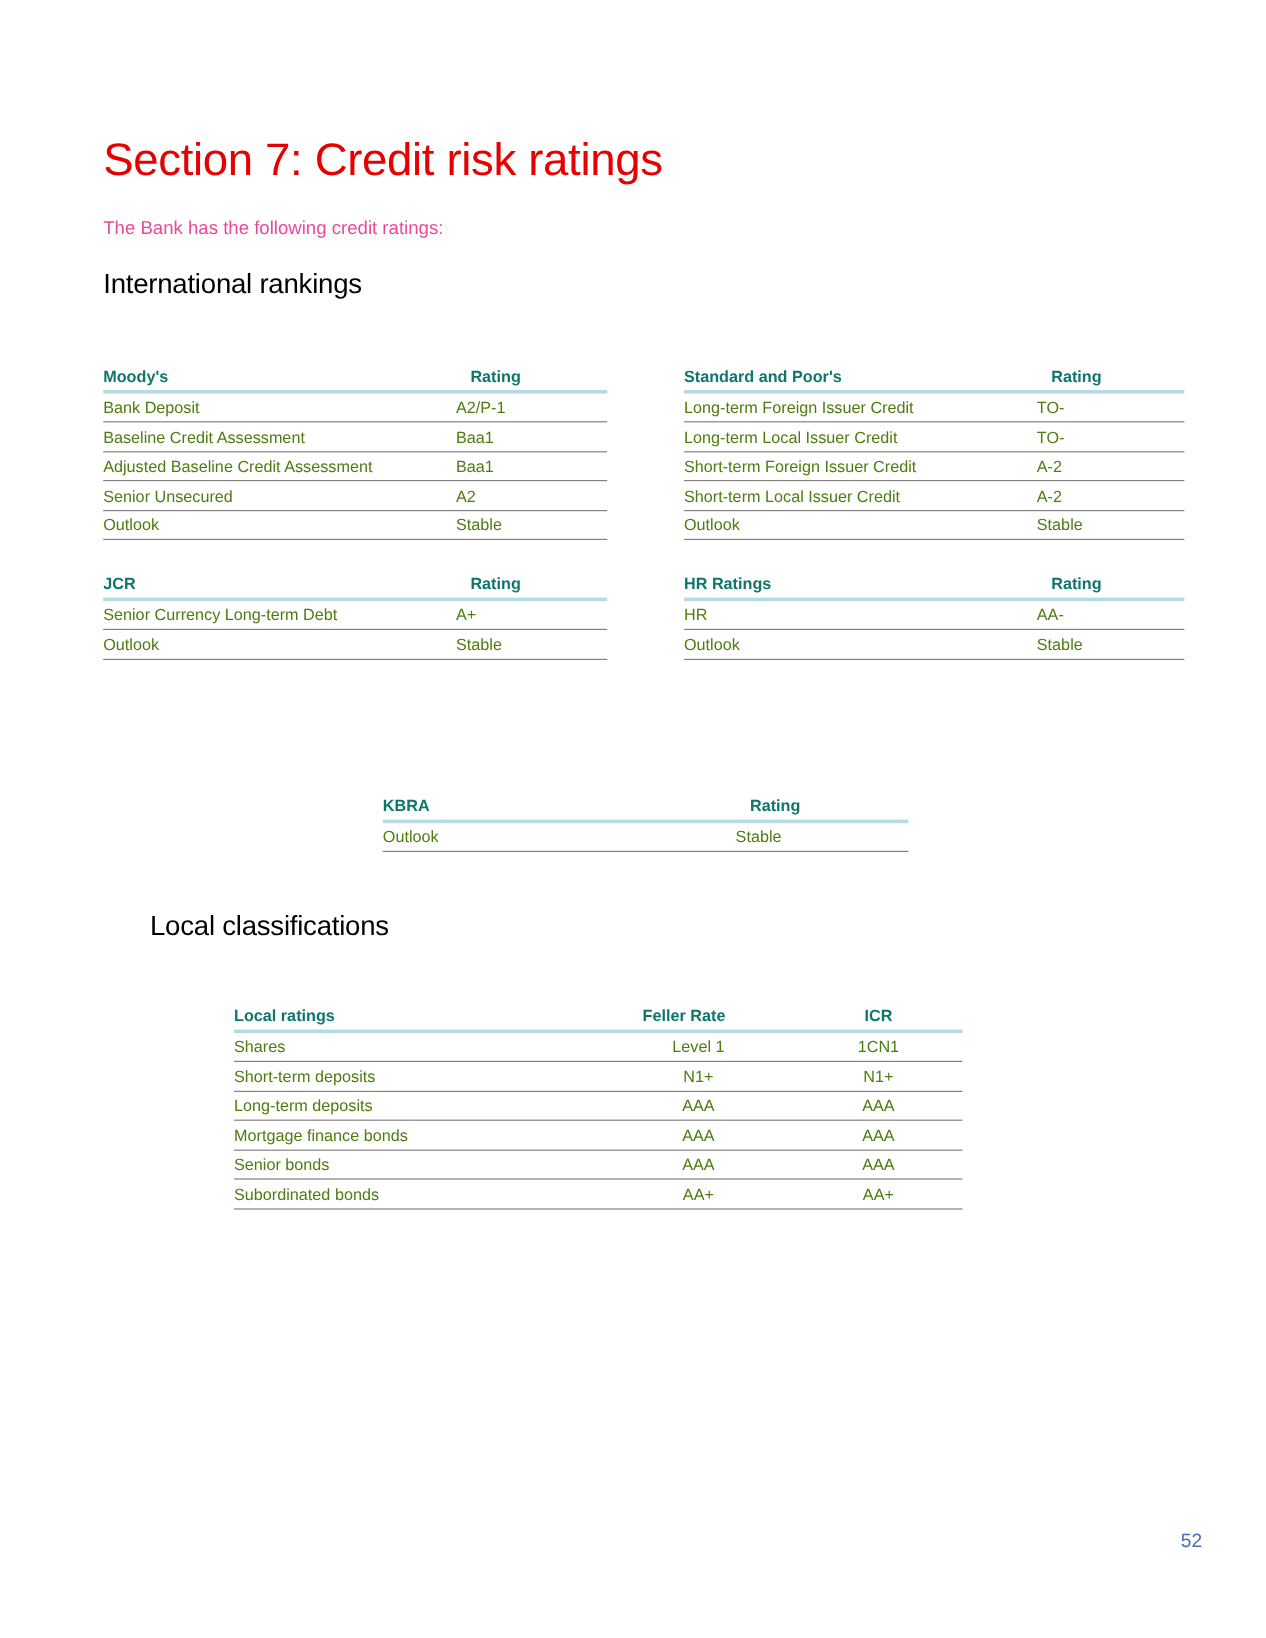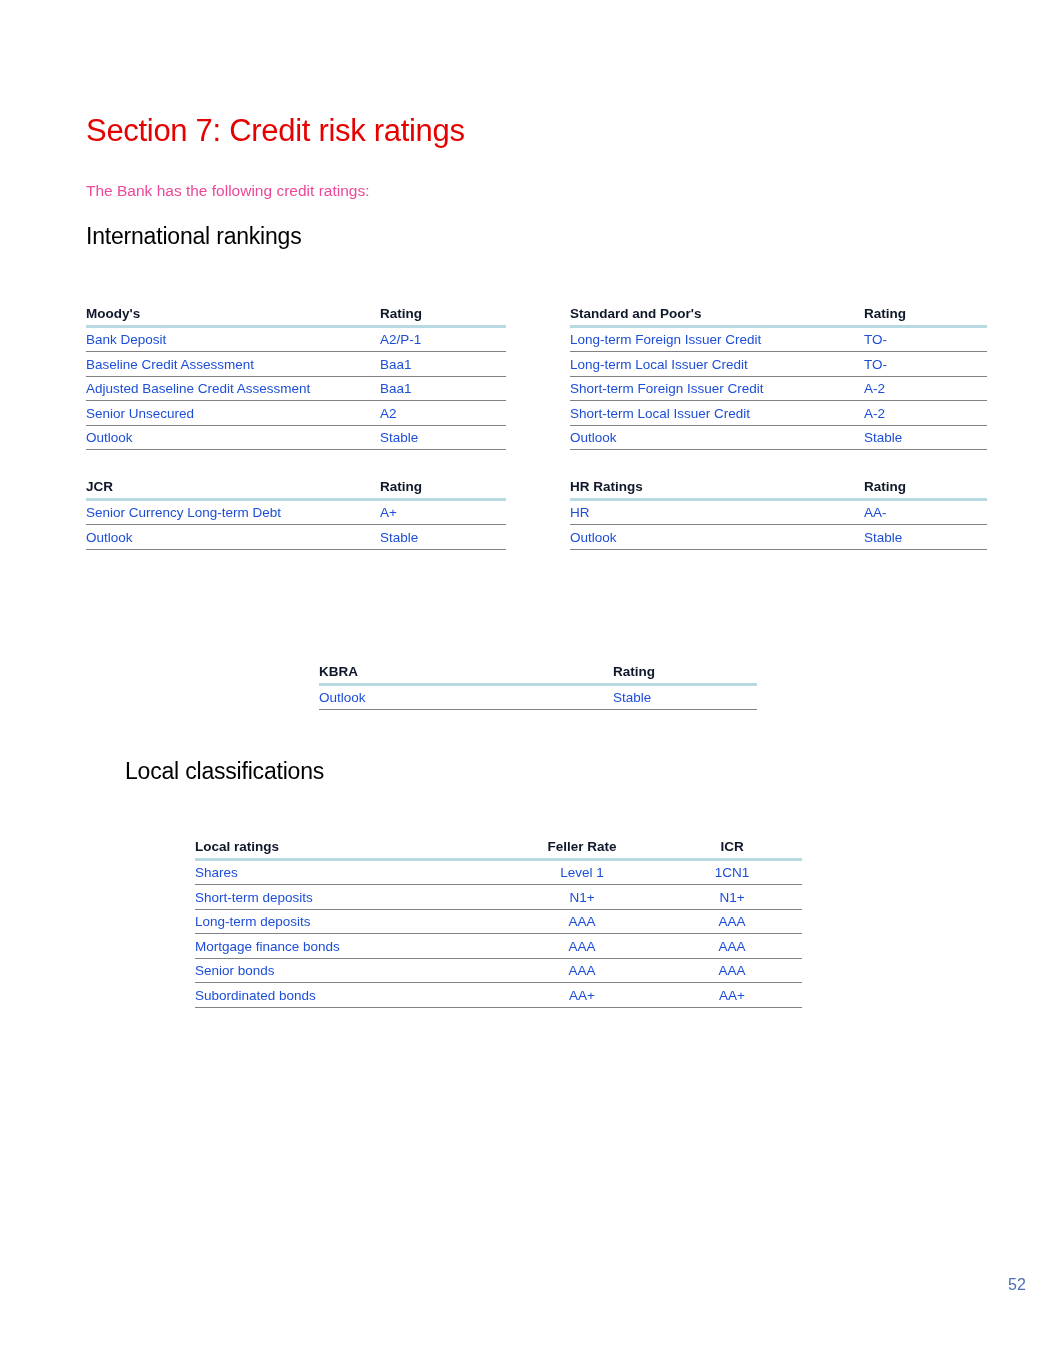--- a/index.html
+++ b/index.html
@@ -13,21 +13,21 @@
     width: 1055px;
     height: 1365px;
     background: #ffffff;
     overflow: hidden;
   }
   .abs { position: absolute; }
 
   .page-title {
     left: 86px;
     top: 113px;
-    font-size: 31px;
+    font-size: 38px;
     line-height: 1.15;
     color: #e60000;
     font-weight: 500;
     letter-spacing: -0.3px;
   }
   .intro {
     left: 86px;
     top: 182px;
     font-size: 15.5px;
     color: #ec4899;
@@ -42,27 +42,28 @@
   .h-local        { left: 86px; top: 758px; margin-left: 39px; }
 
   
   .rtable { box-sizing: border-box; }
   .trow {
     display: flex;
     align-items: flex-end;
     height: 24.5px;
     box-sizing: border-box;
     border-bottom: 1.5px solid #828282;
-    color: #1d4ed8;
+    color: #4d7c0f;
     font-size: 13.5px;
   }
   .trow.thead {
     border-bottom: 3px solid #b7d9e2;
-    color: #0f172a;
+    color: #0f766e;
     font-weight: bold;
+    gap: 12px;
   }
   .tcell {
     line-height: 17px;
     padding-bottom: 3px;
     white-space: nowrap;
     overflow: hidden;
   }
   
   .t2 .c0 { width: 294px; }
   .t2 .c1 { flex: 1; }
@@ -72,21 +73,21 @@
   .t3 .c2 { width: 140px; text-align: center; }
 
   .tbl-moodys { left: 86px;  top: 303px; width: 420px; }
   .tbl-sp     { left: 570px; top: 303px; width: 417px; }
   .tbl-jcr    { left: 86px;  top: 476px; width: 420px; }
   .tbl-hr     { left: 570px; top: 476px; width: 417px; }
   .tbl-kbra   { left: 319px; top: 661px; width: 438px; }
   .tbl-local  { left: 195px; top: 836px; width: 607px; }
 
   .page-number {
-    left: 1008px;
+    left: 984px;
     top: 1276px;
     font-size: 16px;
     color: #4a6fb5;
   }
 </style>
 </head>
 <body>
 
 <div id="page">
 

